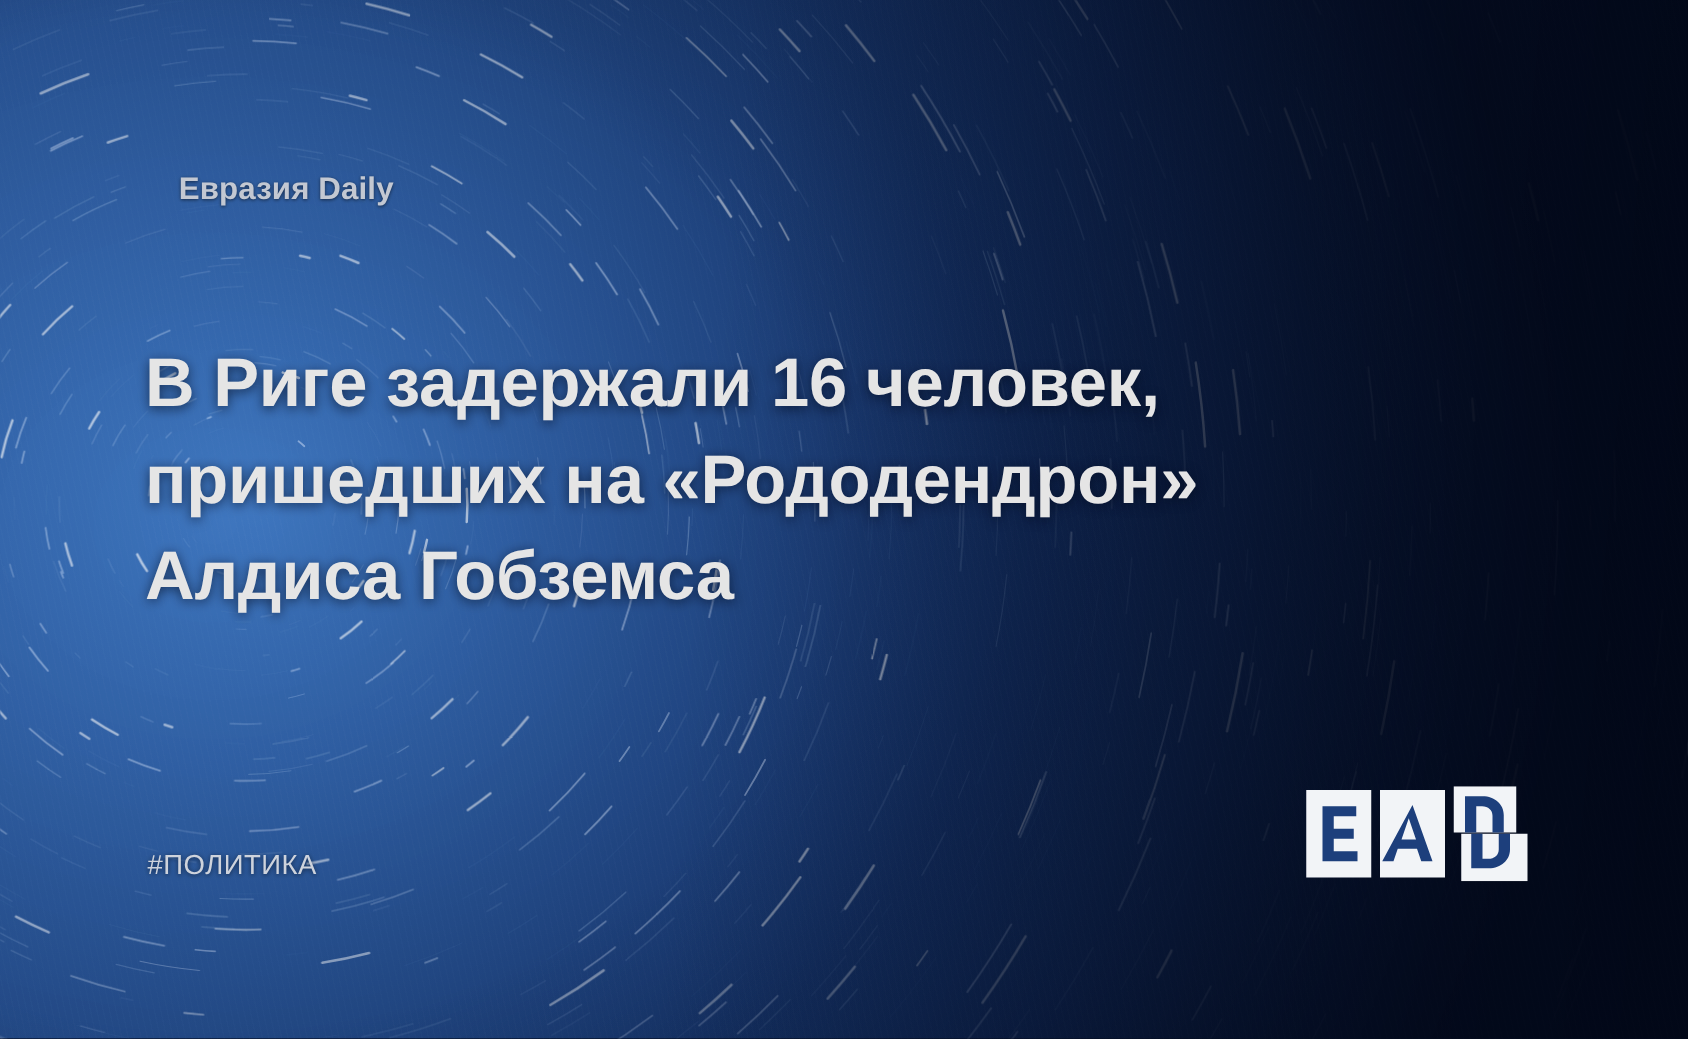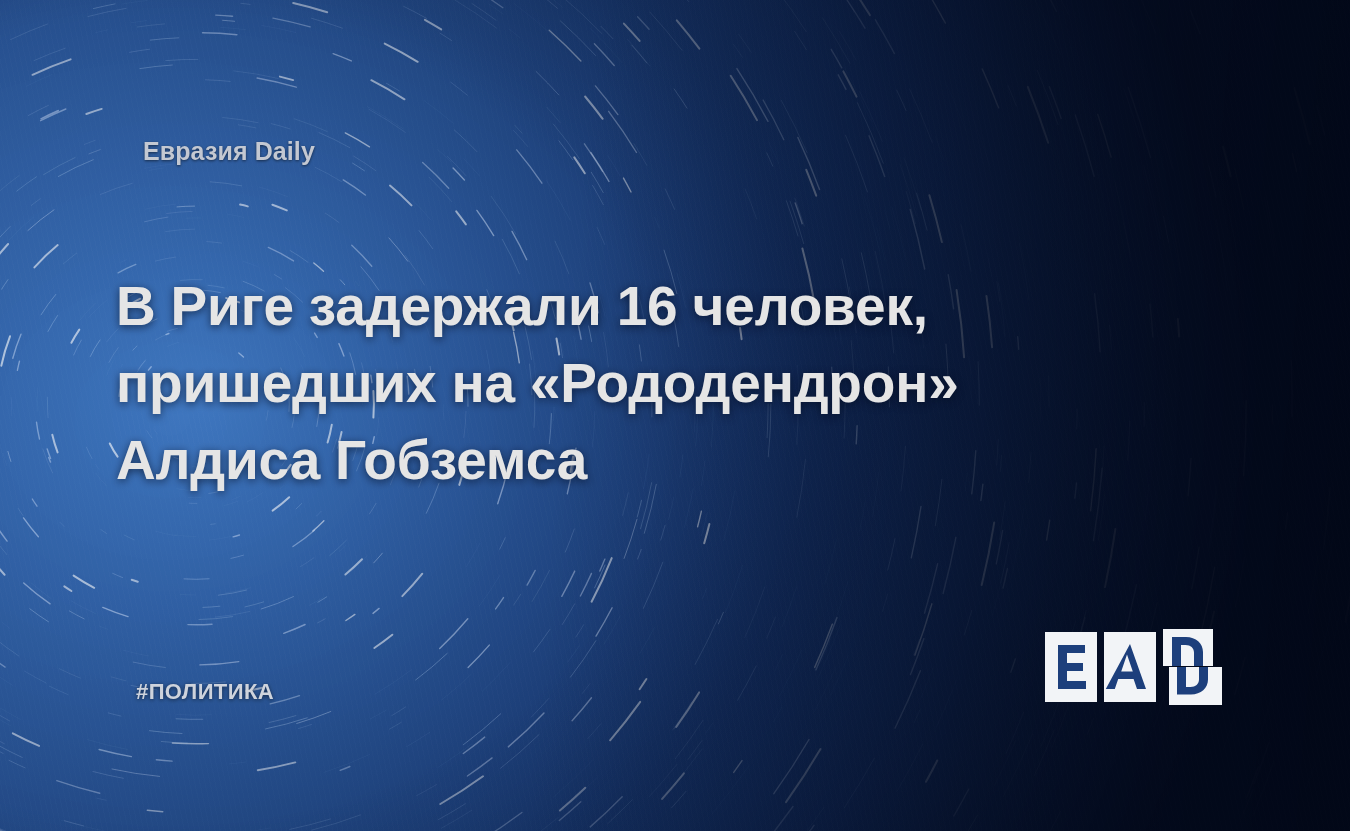--- a/index.html
+++ b/index.html
@@ -91,24 +91,24 @@
     font-size: 55px;
     line-height: 77px;
     font-weight: bold;
     color: #e5e5e5;
     letter-spacing: -0.2px;
     text-shadow: 0 2px 9px rgba(3,10,28,0.62);
   }
 
   #rubric {
     position: absolute;
-    left: 136px;
+    left: 118px;
     top: 679px;
     font-size: 22px;
-    font-weight: bold;
+    font-weight: normal;
     letter-spacing: 0.4px;
     color: #ced3dc;
     text-shadow: 0 1px 4px rgba(0,0,0,0.55);
     white-space: nowrap;
   }
 
   
   #logo {
     position: absolute;
     left: 1044px;

